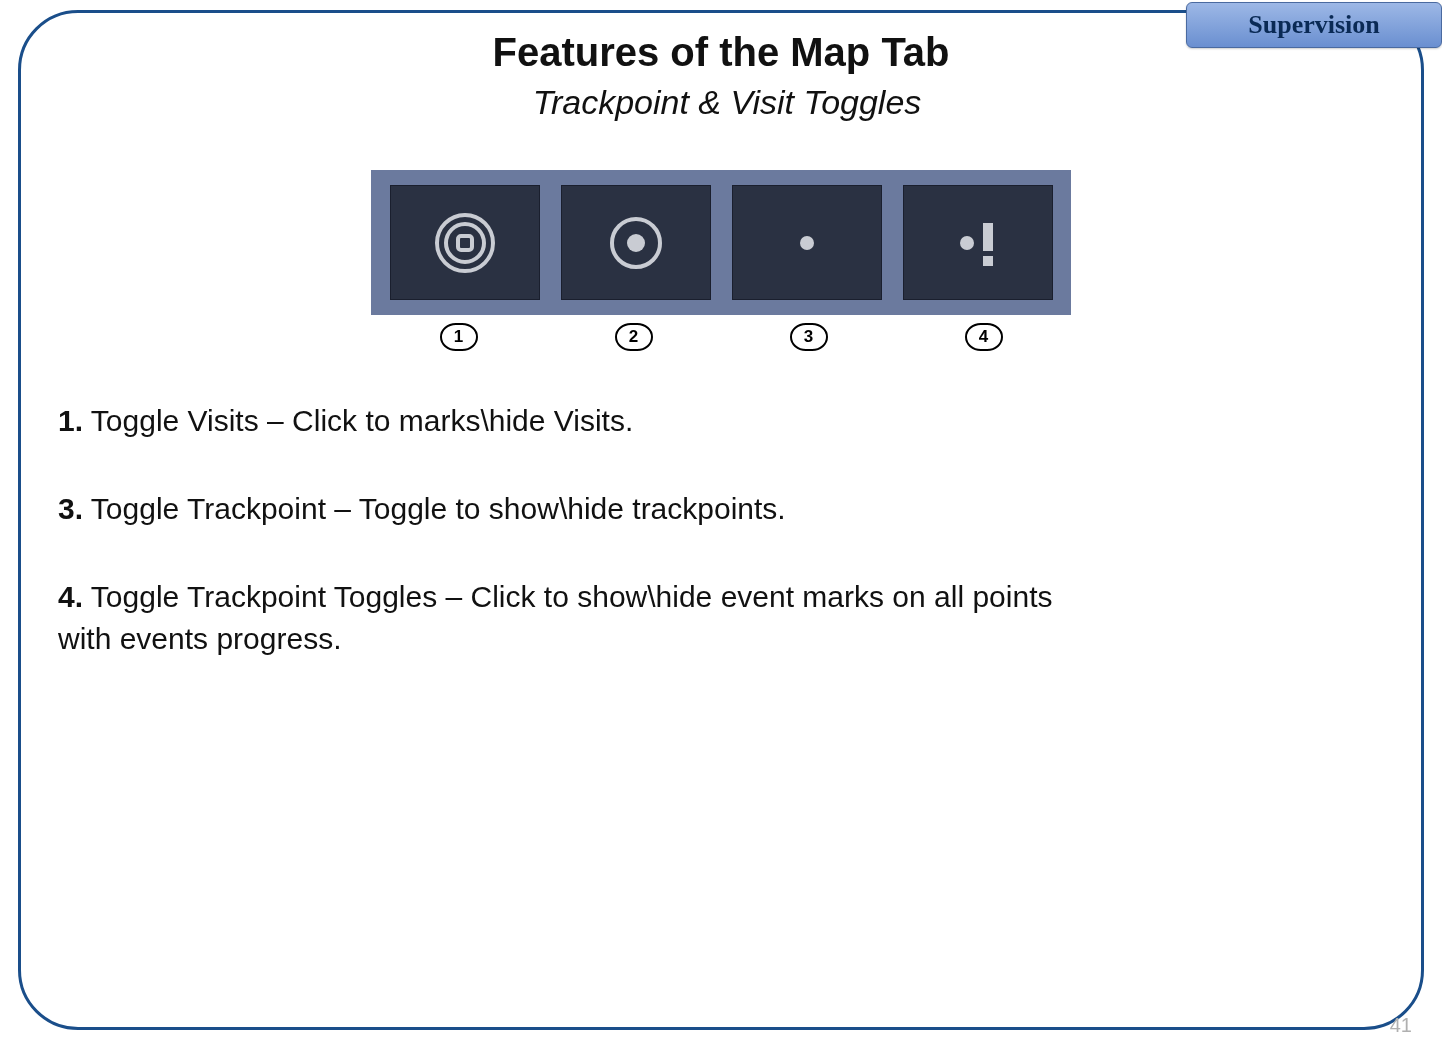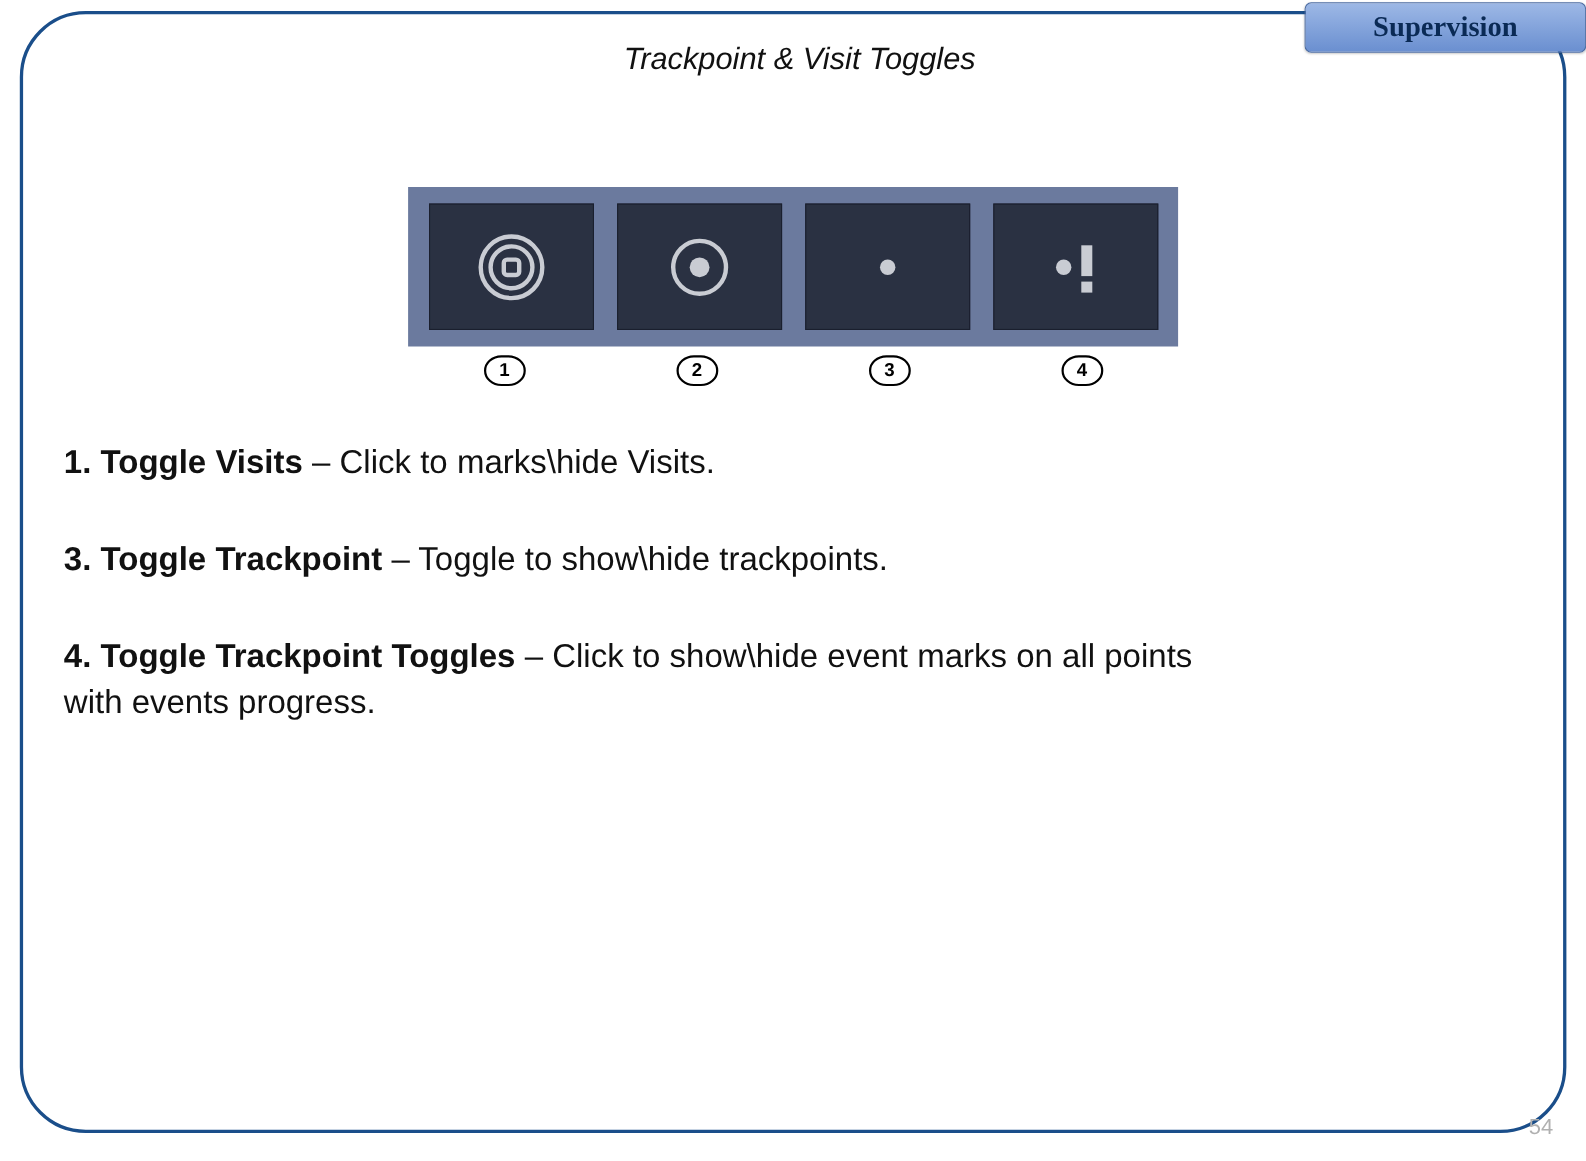--- a/index.html
+++ b/index.html
@@ -45,21 +45,21 @@
     left: 0;
     width: 100%;
     text-align: center;
   }
   .title {
     font-size: 40px;
     font-weight: bold;
     color: #111;
   }
   .subtitle {
-    font-size: 28px;
+    font-size: 34px;
     font-style: italic;
     color: #111;
     margin-top: 8px;
     margin-left: 12px;
   }
   .toolbar-wrap {
     position: absolute;
     top: 170px;
     left: 50%;
     transform: translateX(-50%);
@@ -107,37 +107,38 @@
     left: 58px;
     width: 1030px;
   }
   .item {
     font-size: 30px;
     line-height: 1.4;
     margin-bottom: 46px;
     color: #111;
   }
   .item .num { font-weight: bold; }
-  .item .name { font-weight: bold; }
+  .item .name { font-weight: normal; }
   .page-num {
     position: absolute;
     right: 30px;
     bottom: 18px;
     font-size: 20px;
     color: #b0b0b0;
   }
 </style>
 </head>
 <body>
 
 <div class="slide-frame"></div>
 
 <div class="badge">Supervision</div>
 
 <div class="title-block">
+  <div class="title">Features of the Map Tab</div>
   <div class="subtitle">Trackpoint &amp; Visit Toggles</div>
 </div>
 
 <div class="toolbar-wrap">
   <div class="toolbar">
     <div class="tbtn">
       <svg width="70" height="70" viewBox="0 0 70 70">
         <circle cx="35" cy="35" r="28" fill="none" stroke="#c9ccd3" stroke-width="4"></circle>
         <circle cx="35" cy="35" r="19" fill="none" stroke="#c9ccd3" stroke-width="4"></circle>
         <rect x="28" y="28" width="14" height="14" rx="3" fill="none" stroke="#c9ccd3" stroke-width="4"></rect>
@@ -178,13 +179,13 @@
   <div class="item">
     <span class="num">3.</span>
     <span class="name">Toggle Trackpoint</span><span> – Toggle to show\hide trackpoints.</span>
   </div>
   <div class="item">
     <span class="num">4.</span>
     <span class="name">Toggle Trackpoint Toggles</span><span> – Click to show\hide event marks on all points with events progress.</span>
   </div>
 </div>
 
-<div class="page-num">54</div>
+<div class="page-num">41</div>
 
 </body></html>

